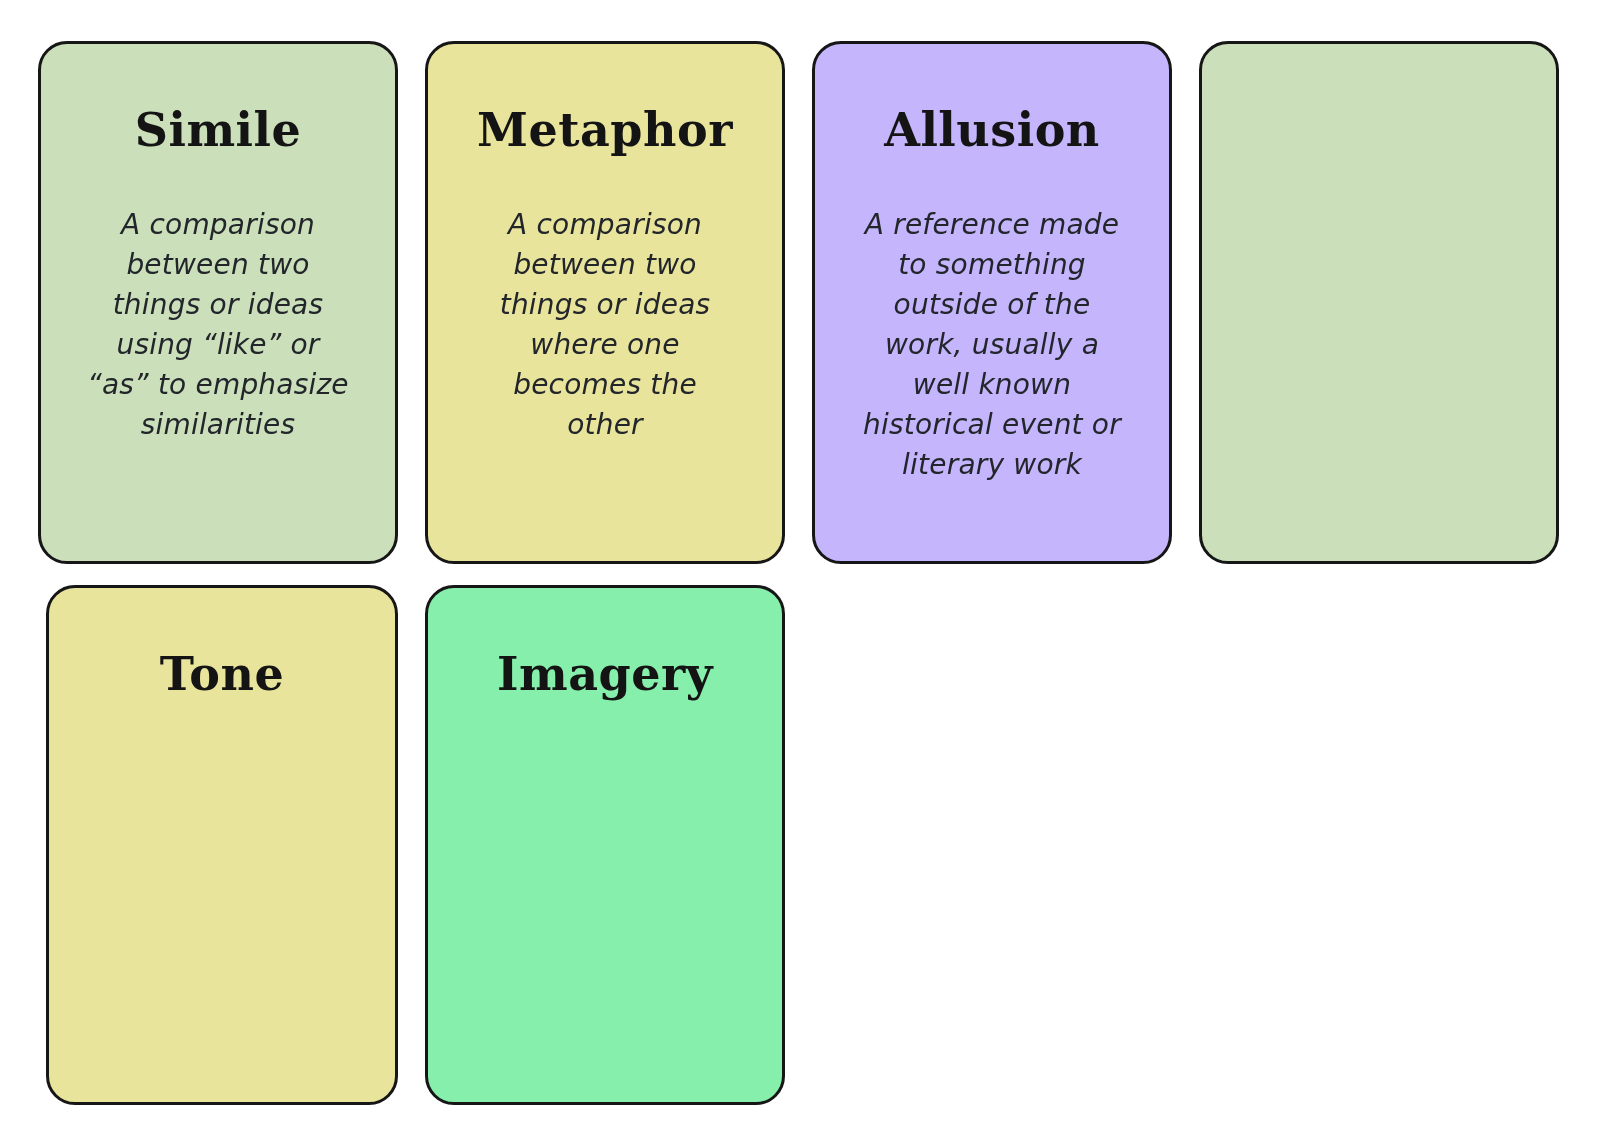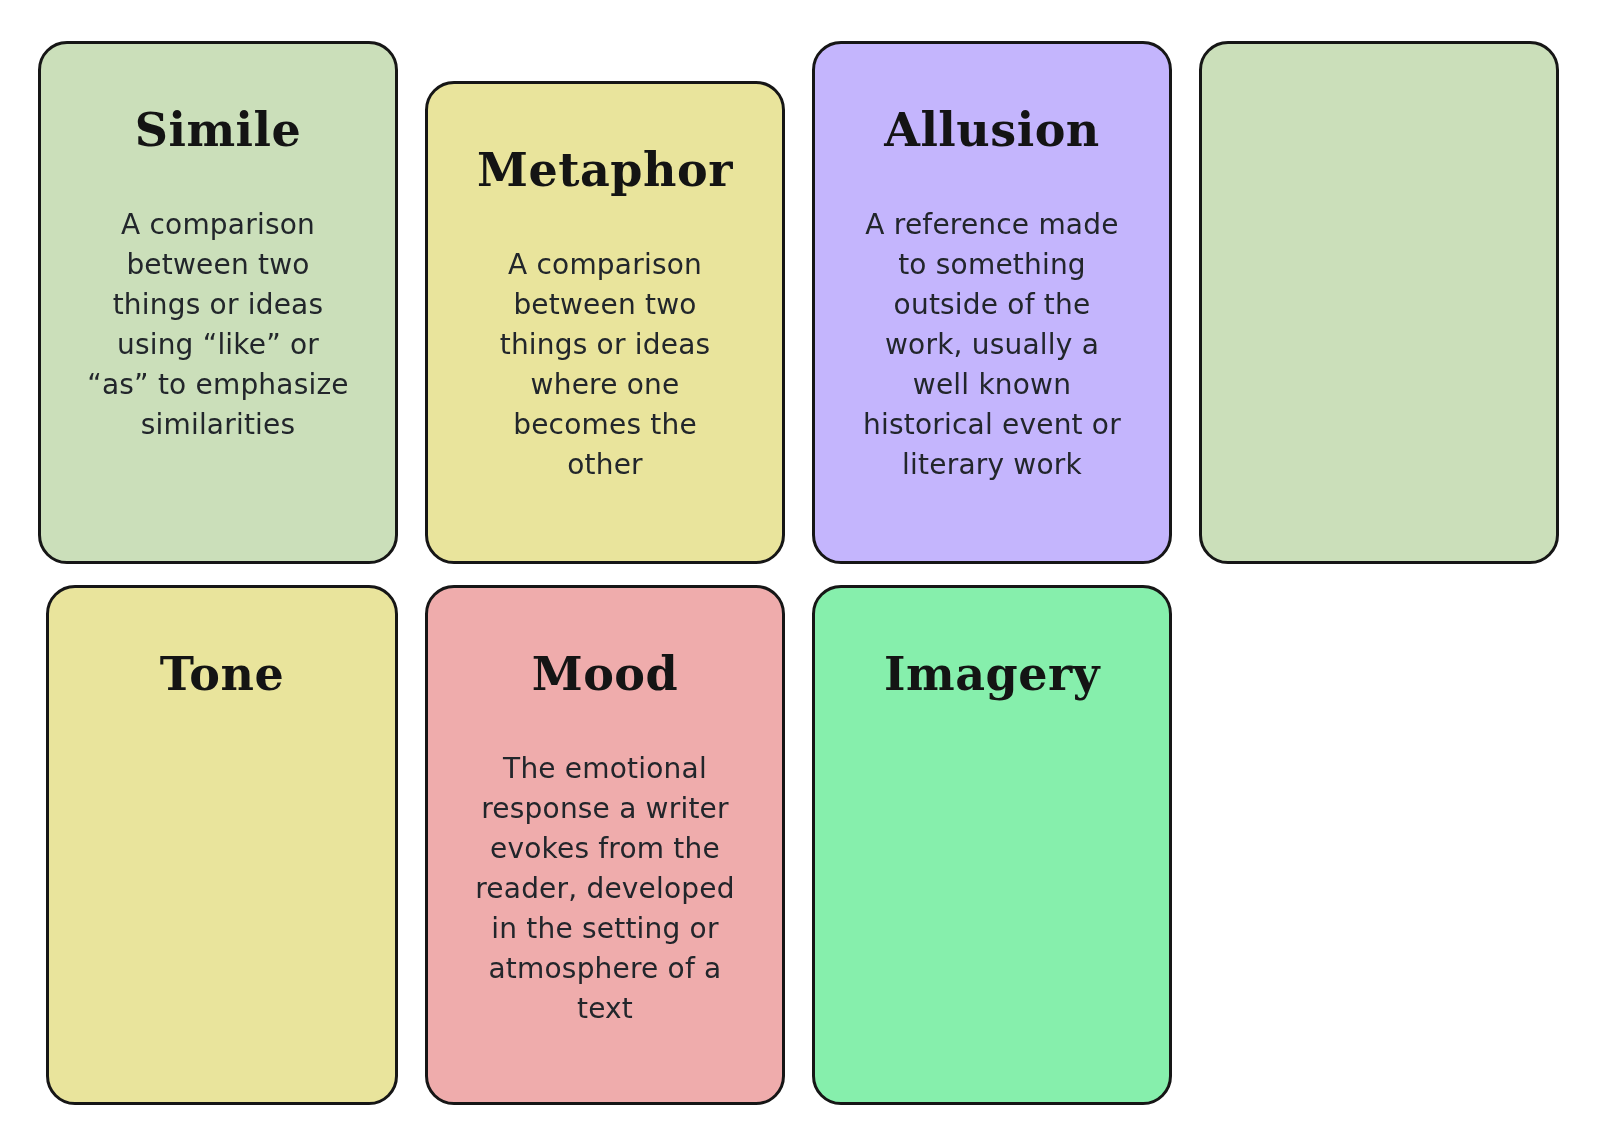--- a/index.html
+++ b/index.html
@@ -39,38 +39,39 @@
     color: #141414;
     letter-spacing: 0.5px;
   }
   .card-def {
     margin: 48px 12px 0 12px;
     font-size: 28px;
     line-height: 40px;
     color: #22262b;
     white-space: pre-line;
     letter-spacing: 0.2px;
+    font-style: italic;
   }
 </style>
 </head>
 <body>
 
 <div class="board">
 
   <div class="card" style="background-color: rgb(203, 223, 186);">
     <h2 class="card-title">Simile</h2>
     <p class="card-def">A comparison
 between two
 things or ideas
 using “like” or
 “as” to emphasize
 similarities</p>
   </div>
 
-  <div class="card" style="background-color: rgb(233, 228, 156); margin-top: 40px;">
+  <div class="card" style="background-color: rgb(233, 228, 156);">
     <h2 class="card-title">Metaphor</h2>
     <p class="card-def">A comparison
 between two
 things or ideas
 where one
 becomes the
 other</p>
   </div>
 
   <div class="card" style="background-color: #c4b5fd;">
@@ -85,28 +86,18 @@
   </div>
 
 
   <div class="card" style="background-color: rgb(203, 223, 186);">
   </div>
 
   <div class="card" style="background-color: rgb(233, 228, 156); margin-left: 8px;">
     <h2 class="card-title">Tone</h2>
   </div>
 
-  <div class="card" style="background-color: rgb(239, 172, 172);">
-    <h2 class="card-title">Mood</h2>
-    <p class="card-def">The emotional
-response a writer
-evokes from the
-reader, developed
-in the setting or
-atmosphere of a
-text</p>
-  </div>
 
   <div class="card" style="background-color: #86efac;">
     <h2 class="card-title">Imagery</h2>
   </div>
 
 </div>
 
 </body></html>

